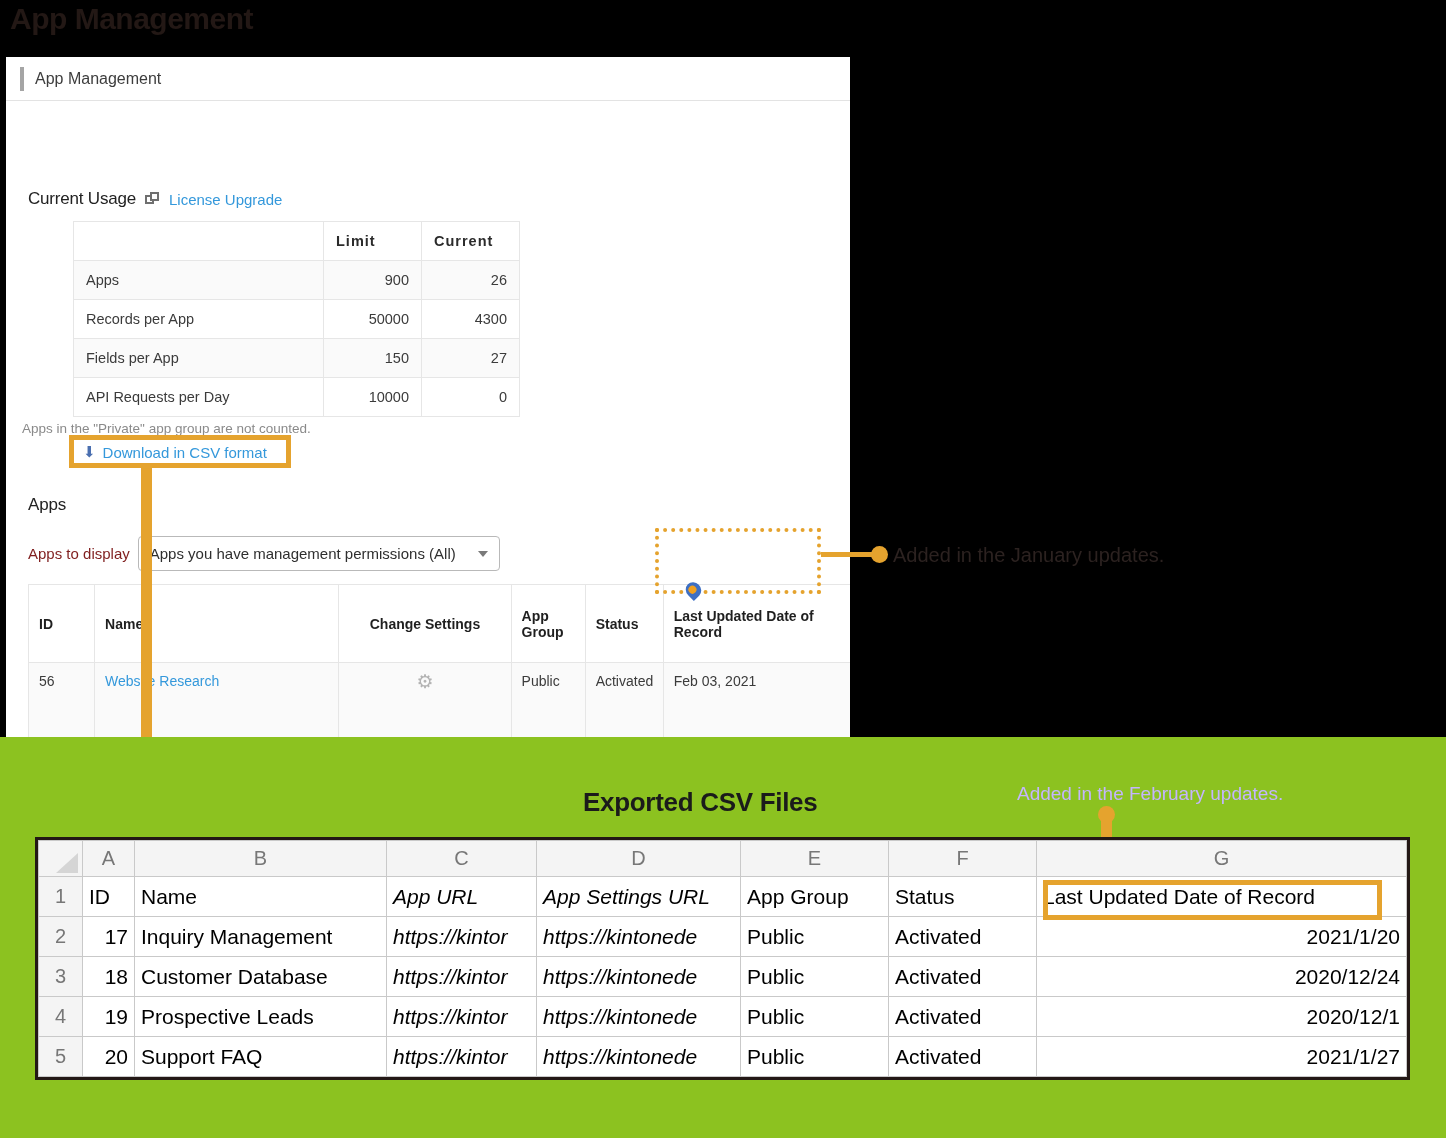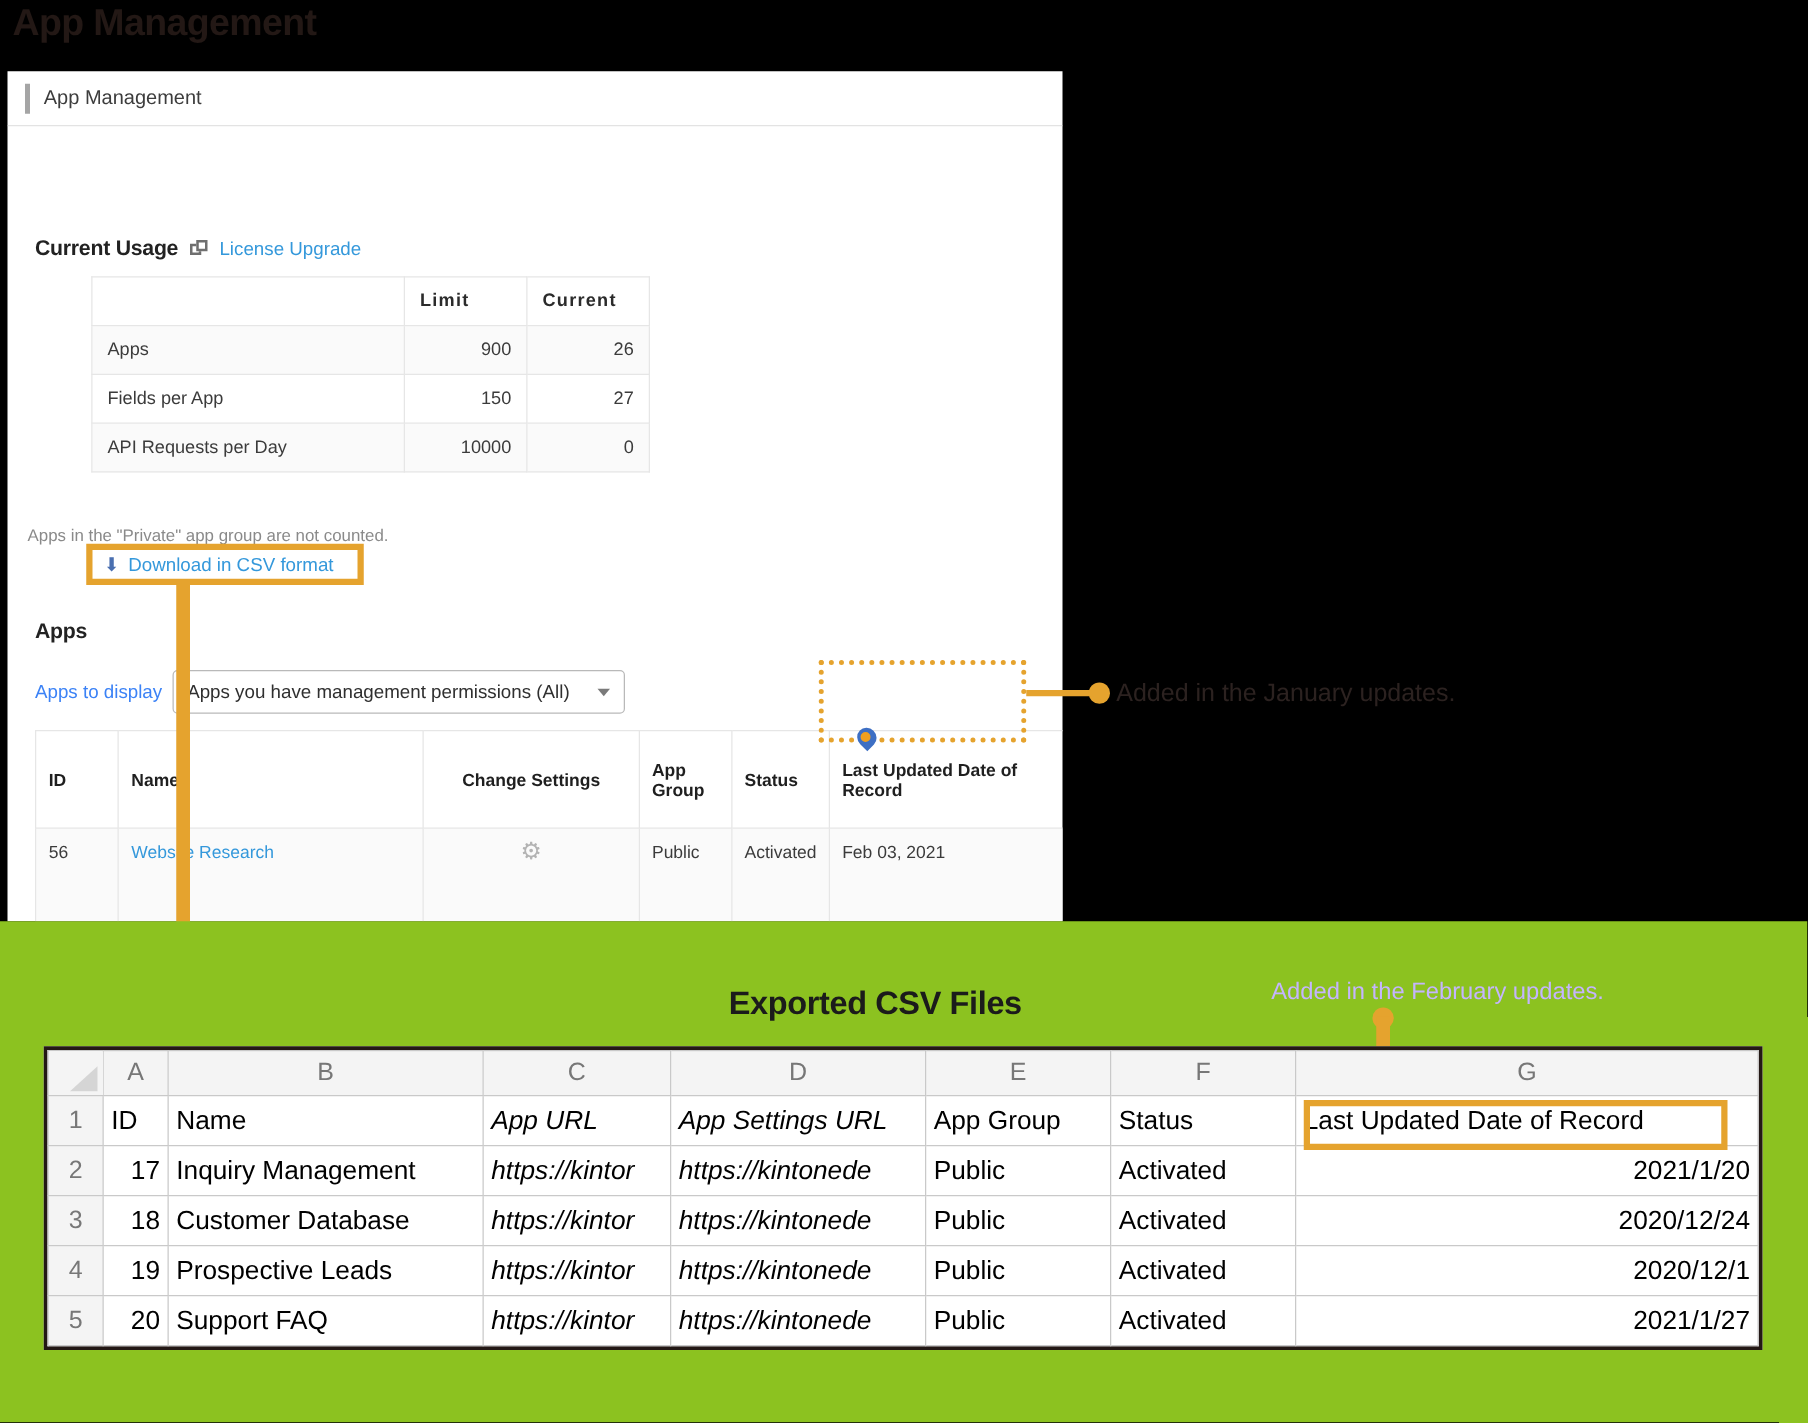--- a/index.html
+++ b/index.html
@@ -27,21 +27,21 @@
   .breadcrumb-row {
     position: absolute; left: 0; top: 0; width: 844px; height: 44px;
     border-bottom: 1px solid #e3e3e3; display: flex; align-items: center;
   }
   .breadcrumb-bar { width: 4px; height: 24px; background: #a5a5a5; margin-left: 14px; }
   .breadcrumb-text { margin-left: 11px; font-size: 16px; color: #3d3d3d; }
 
   .section-head {
     position: absolute; display: flex; align-items: center; gap: 9px;
   }
-  .section-title { font-size: 17px; font-weight: bold; color: #222; letter-spacing: -0.2px; }
+  .section-title { font-size: 17px; font-weight: normal; color: #222; letter-spacing: -0.2px; }
   .link { color: #3498db; font-size: 15px; text-decoration: none; }
   .ext-icon { display: inline-block; width: 15px; height: 14px; position: relative; }
   .ext-icon i { position: absolute; border: 2px solid #6f6f6f; }
   .ext-icon i.b1 { left: 0; top: 3px; width: 9px; height: 9px; }
   .ext-icon i.b2 { left: 5px; top: 0; width: 9px; height: 9px; background: #fff; }
 
   
   .usage-table {
     position: absolute; left: 22px; top: 164px;
     border-collapse: collapse; font-size: 14.5px; margin-left: 45px;
@@ -56,21 +56,21 @@
   .usage-table tbody tr:nth-child(odd) td { background: #fafafa; }
   .usage-note {
     position: absolute; left: 16px; top: 364px; font-size: 13.5px; color: #8a8a8a;
   }
 
   
   .apps-head { left: 22px; top: 438px; }
   .apps-filter {
     position: absolute; left: 22px; top: 479px; display: flex; align-items: center; gap: 8px;
   }
-  .filter-label { font-size: 15px; color: #3b82f6; }
+  .filter-label { font-size: 15px; color: #7f1d1d; }
   .select-box {
     display: flex; align-items: center; justify-content: space-between;
     width: 362px; height: 35px; border: 1px solid #b9b9b9; border-radius: 4px;
     padding: 12px 11px; background: #fff; font-size: 15px; color: #2f2f2f;
   }
   .caret { width: 0; height: 0; border-left: 5px solid transparent; border-right: 5px solid transparent; border-top: 6px solid #7a7a7a; margin-left: 8px;}
 
   
   .apps-table {
     position: absolute; left: 22px; top: 527px; width: 828px;
@@ -188,20 +188,25 @@
           <th class="c-num" style="text-align:left">Current</th>
         </tr>
       </thead>
       <tbody>
         <tr>
           <td class="c-label">Apps</td>
           <td class="c-num">900</td>
           <td class="c-num">26</td>
         </tr>
         <tr>
+          <td class="c-label">Records per App</td>
+          <td class="c-num">50000</td>
+          <td class="c-num">4300</td>
+        </tr>
+        <tr>
           <td class="c-label">Fields per App</td>
           <td class="c-num">150</td>
           <td class="c-num">27</td>
         </tr>
         <tr>
           <td class="c-label">API Requests per Day</td>
           <td class="c-num">10000</td>
           <td class="c-num">0</td>
         </tr>
       </tbody>

